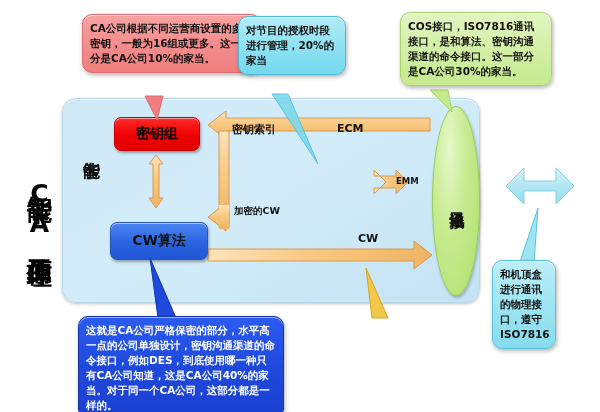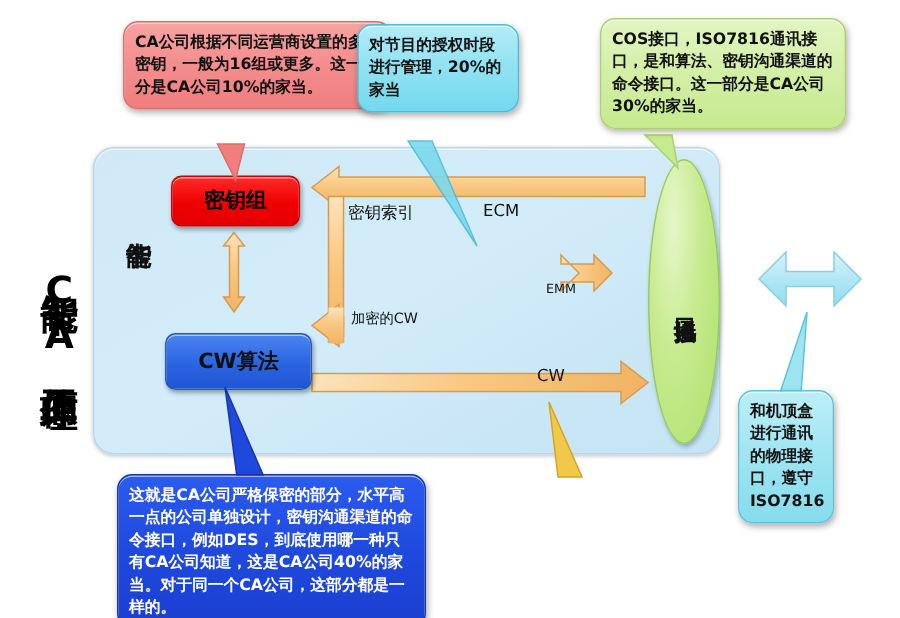--- a/index.html
+++ b/index.html
@@ -68,21 +68,21 @@
     display:flex;align-items:center;justify-content:center;
   }
   .ellipse span{
     writing-mode:vertical-rl;text-orientation:upright;
     font-size:15px;font-weight:bold;color:#111;line-height:1.05;
   }
 
   
   svg.flow{position:absolute;left:0;top:0;width:600px;height:412px;pointer-events:none;}
   .alabel{
-    position:absolute;font-size:11px;font-weight:normal;color:#111;white-space:nowrap;margin-top:12px;
+    position:absolute;font-size:11px;font-weight:bold;color:#111;white-space:nowrap;
   }
   .alabel.small{font-size:9.5px;}
 
   
   .callout{
     position:absolute;border-radius:10px;padding:6px 7px;
     font-size:10.5px;line-height:1.42;font-weight:bold;
     box-shadow:1px 2px 4px rgba(0,0,0,.30), inset 0 1px 0 rgba(255,255,255,.55);
     box-sizing:border-box;
   }
@@ -90,21 +90,21 @@
     left:82px;top:14px;width:179px;
     background:linear-gradient(180deg,#f7a3a3 0%,#f48d8d 50%,#f07e7e 100%);
     border:1px solid #de6d6d;color:#111;
   }
   .c-cyan1{
     left:238px;top:16px;width:108px;
     background:linear-gradient(180deg,#b2ecf7 0%,#8fe2f2 50%,#74d8ee 100%);
     border:1px solid #4cbcd8;color:#111;
   }
   .c-green{
-    left:400px;top:12px;width:164px;
+    left:400px;top:12px;width:152px;
     background:linear-gradient(180deg,#e2f5c2 0%,#d3efa6 50%,#c6ea8e 100%);
     border:1px solid #a9d46d;color:#111;
   }
   .c-blue{
     left:78px;top:316px;width:206px;
     background:linear-gradient(180deg,#2b5bf0 0%,#1f49dd 50%,#1a3fd0 100%);
     border:1px solid #1734a8;color:#fff;
   }
   .c-yellow{
     left:348px;top:316px;width:82px;
@@ -168,24 +168,24 @@
     <g>
       <path d="M156,155 L149,164 L153,164 L153,198 L149,198 L156,208 L163,198 L159,198 L159,164 L163,164 Z" fill="url(#og)" stroke="#d79a4e" stroke-width="1"></path>
     </g>
 
     <g>
       <path d="M524,181 L524,168 L506,186 L524,204 L524,191 L556,191 L556,204 L574,186 L556,168 L556,181 Z" fill="url(#cg)" stroke="#86cfe3" stroke-width="1"></path>
     </g>
   </svg>
 
   <div class="alabel" style="left:232px;top:122px;">密钥索引</div>
-  <div class="alabel" style="left:322px;top:122px;">ECM</div>
-  <div class="alabel small" style="left:234px;top:194px;">加密的CW</div>
+  <div class="alabel" style="left:337px;top:122px;">ECM</div>
+  <div class="alabel small" style="left:234px;top:205px;">加密的CW</div>
   <div class="alabel" style="left:358px;top:232px;">CW</div>
-  <div class="alabel" style="left:364px;top:176px;font-size:8.5px;">EMM</div>
+  <div class="alabel" style="left:396px;top:176px;font-size:8.5px;">EMM</div>
 
   <div class="box box-key">
     <span>密钥组</span>
   </div>
   <div class="box box-cw">
     <span>CW算法</span>
   </div>
 
   <div class="ellipse">
     <span>通讯接口</span>

